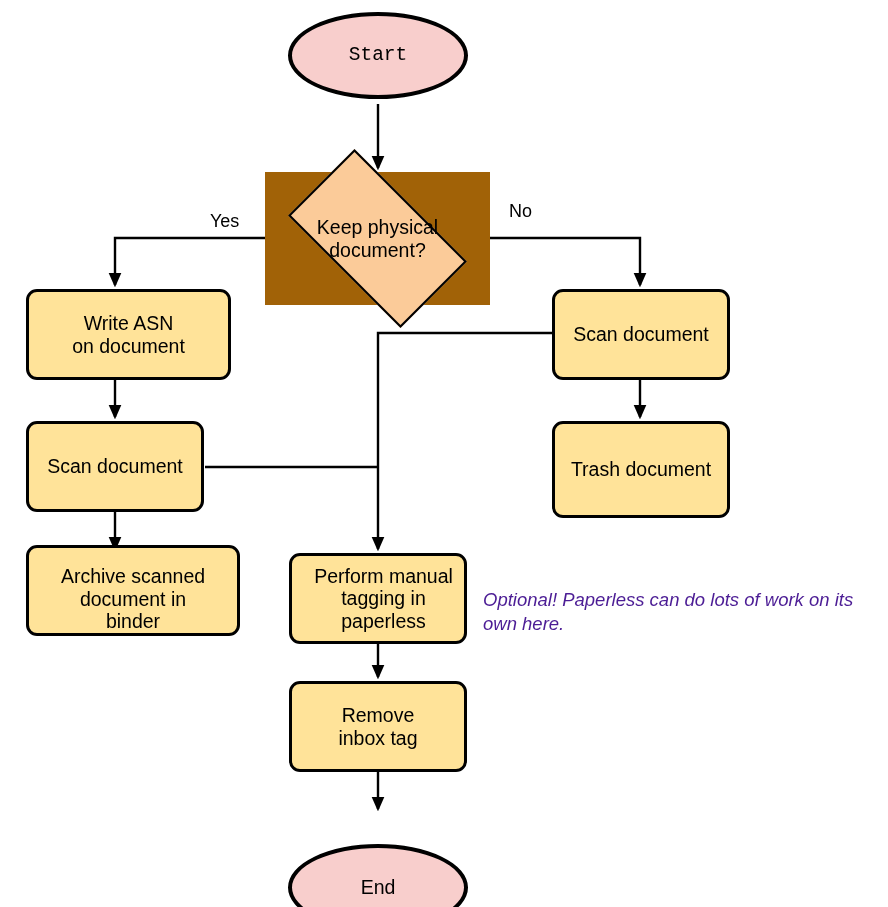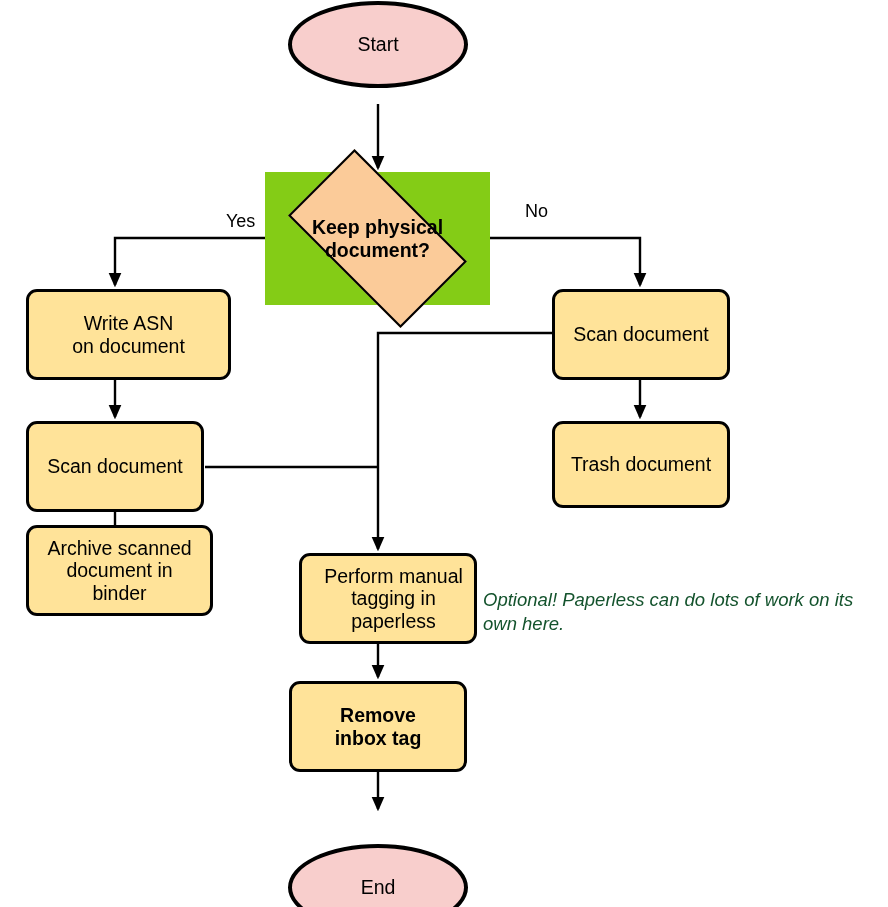--- a/index.html
+++ b/index.html
@@ -47,23 +47,22 @@
     border-radius: 11px;
     font-size: 19.5px;
   }
   .terminal {
     background: #f8cecc;
     border: 4px solid #000000;
     border-radius: 50%;
     font-size: 19.5px;
   }
   .decision {
-    background: #84cc16;
+    background: #a16207;
     font-size: 19.5px;
-    font-weight: bold;
   }
   .decision .dshape {
     position: absolute;
     left: 0;
     top: 0;
     width: 100%;
     height: 100%;
     background: #fbcb99;
     border: 3px solid #000000;
     box-sizing: border-box;
@@ -73,27 +72,26 @@
   .decision .lbl {
     position: relative;
     z-index: 1;
   }
   .edge-label {
     position: absolute;
     font-size: 18px;
     color: #000000;
     z-index: 3;
     background: transparent;
-    margin-left: 16px;
   }
   .note {
     position: absolute;
     font-size: 18.5px;
     font-style: italic;
-    color: #14532d;
+    color: #4c1d95;
     line-height: 1.3;
     z-index: 3;
   }
 </style>
 </head>
 <body>
 
 <div id="canvas">
 
   <svg id="edges" viewBox="0 0 888 907" xmlns="http://www.w3.org/2000/svg">
@@ -117,21 +115,21 @@
 
     <path d="M 552 333 L 378 333 L 378 549" stroke="#000000" stroke-width="2.4" fill="none" marker-end="url(#arrow)"></path>
 
     <path d="M 205 467 L 378 467" stroke="#000000" stroke-width="2.4" fill="none"></path>
 
     <path d="M 378 643 L 378 677" stroke="#000000" stroke-width="2.4" fill="none" marker-end="url(#arrow)"></path>
 
     <path d="M 378 772 L 378 809" stroke="#000000" stroke-width="2.4" fill="none" marker-end="url(#arrow)"></path>
   </svg>
 
-  <div class="node terminal" style="left:288px; top:1px; width:180px; height:87px;">
+  <div class="node terminal" style="left:288px; top:12px; width:180px; height:87px;font-family:Liberation Mono, monospace;">
     <span class="lbl">Start</span>
   </div>
 
   <div class="node decision" style="left:265px; top:172px; width:225px; height:133px;">
     <span class="dshape"></span>
     <span class="lbl">Keep physical
 document?</span>
   </div>
 
   <div class="edge-label" style="left:210px; top:211px;">
@@ -144,41 +142,41 @@
 
   <div class="node process" style="left:26px; top:289px; width:205px; height:91px;">
     <span class="lbl">Write ASN
 on document</span>
   </div>
 
   <div class="node process" style="left:26px; top:421px; width:178px; height:91px;">
     <span class="lbl">Scan document</span>
   </div>
 
-  <div class="node process" style="left:26px; top:525px; width:187px; height:91px;">
+  <div class="node process" style="left:26px; top:545px; width:214px; height:91px;align-items:flex-end;">
     <span class="lbl">Archive scanned
 document in
 binder</span>
   </div>
 
   <div class="node process" style="left:552px; top:289px; width:178px; height:91px;">
     <span class="lbl">Scan document</span>
   </div>
 
-  <div class="node process" style="left:552px; top:421px; width:178px; height:87px;">
+  <div class="node process" style="left:552px; top:421px; width:178px; height:97px;">
     <span class="lbl">Trash document</span>
   </div>
 
-  <div class="node process" style="left:299px; top:553px; width:178px; height:91px;padding-left:11px;">
+  <div class="node process" style="left:289px; top:553px; width:178px; height:91px;padding-left:11px;">
     <span class="lbl">Perform manual
 tagging in
 paperless</span>
   </div>
 
-  <div class="node process" style="left:289px; top:681px; width:178px; height:91px;font-weight:bold;">
+  <div class="node process" style="left:289px; top:681px; width:178px; height:91px;">
     <span class="lbl">Remove
 inbox tag</span>
   </div>
 
   <div class="node terminal" style="left:288px; top:844px; width:180px; height:87px;">
     <span class="lbl">End</span>
   </div>
 
   <div class="note" style="left:483px; top:588px; width:400px;">
     <span>Optional! Paperless can do lots of work on its own here.</span>

